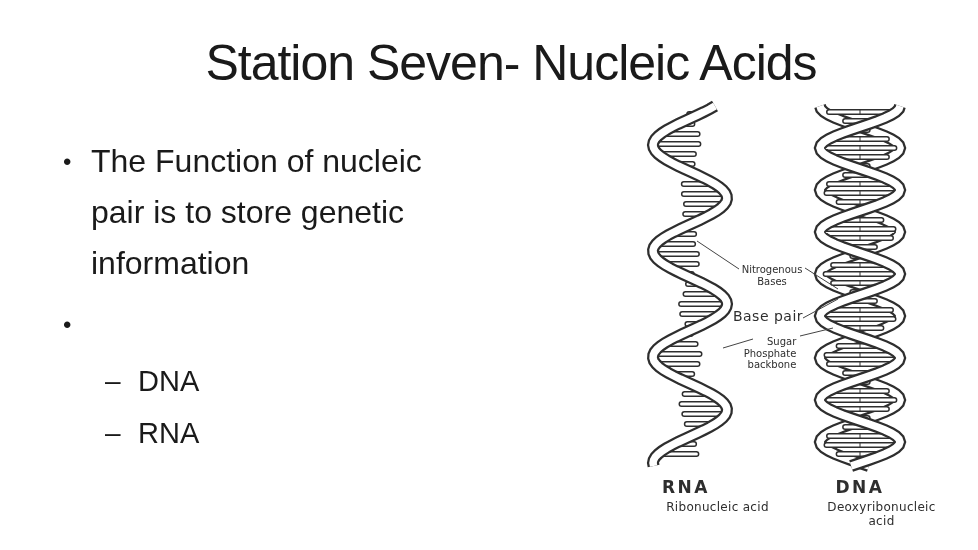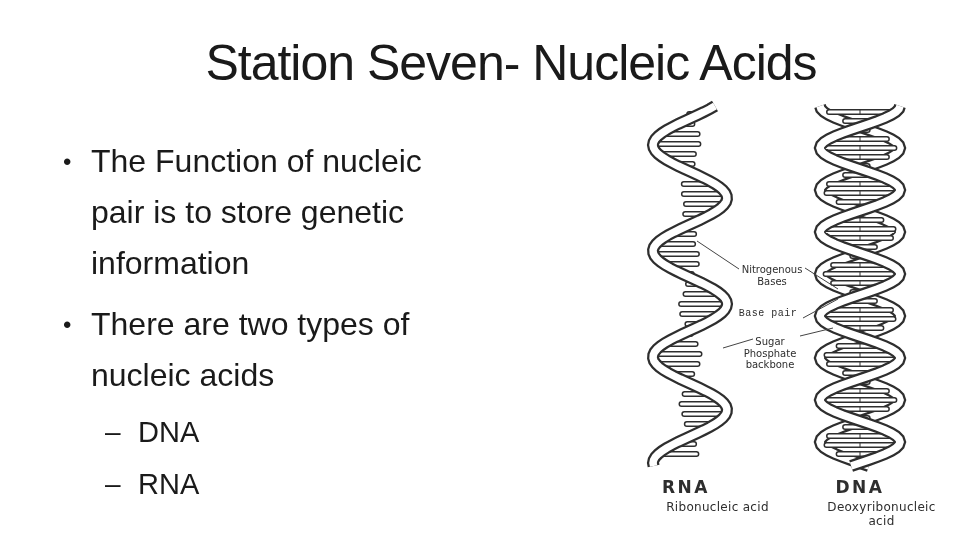--- a/index.html
+++ b/index.html
@@ -24,42 +24,40 @@
   .sub .marker { flex:0 0 33px; font-size:28px; line-height:52px; }
   .sub .text { font-size:29px; line-height:52px; }
   .figure { position:absolute; left:628px; top:96px; width:350px; height:440px; }
   .figure svg { position:absolute; left:0; top:0; }
   .flabel {
     position:absolute; transform:translateX(-50%); text-align:center;
     color:var(--diagram,#2e2e2e); font-family:"DejaVu Sans",sans-serif;
     white-space:pre-line;
   }
   .flabel.small { font-size:10px; line-height:11.5px; }
-  .flabel.mid   { font-size:10px; letter-spacing:.5px;font-family:Liberation Mono, monospace; }
+  .flabel.mid   { font-size:14px; letter-spacing:.5px; }
   .flabel.big   { font-size:17px; font-weight:600; letter-spacing:2.5px; }
   .flabel.cap   { font-size:12px; letter-spacing:.3px;padding-left:43px; }
 </style>
 </head>
 <body>
 
 <div class="slide">
 
   <h1 class="title">Station Seven- Nucleic Acids</h1>
 
   <div class="bullets">
     <div class="bullet">
       <span class="marker">•</span>
       <span class="text">The Function of nucleic
 pair is to store genetic
 information</span>
     </div>
     <div class="bullet second">
       <span class="marker">•</span>
-      <span class="text">There are two types of
-nucleic acids</span>
     </div>
     <div class="sub first">
       <span class="marker">–</span>
       <span class="text">DNA</span>
     </div>
     <div class="sub">
       <span class="marker">–</span>
       <span class="text">RNA</span>
     </div>
   </div>
@@ -76,21 +74,21 @@
         <path d="M263.0,16L201.0,16M246.9,25L217.1,25M224.3,34L239.7,34M205.1,43L258.9,43M197.6,52L266.4,52M205.1,61L258.9,61M224.3,70L239.7,70M246.9,79L217.1,79M263.0,88L201.0,88M265.5,97L198.5,97M253.4,106L210.6,106M210.6,124L253.4,124M198.5,133L265.5,133M201.0,142L263.0,142M217.1,151L246.9,151M239.7,160L224.3,160M258.9,169L205.1,169M266.4,178L197.6,178M258.9,187L205.1,187M239.7,196L224.3,196M217.1,205L246.9,205M201.0,214L263.0,214M198.5,223L265.5,223M210.6,232L253.4,232M253.4,250L210.6,250M265.5,259L198.5,259M263.0,268L201.0,268M246.9,277L217.1,277M224.3,286L239.7,286M205.1,295L258.9,295M197.6,304L266.4,304M205.1,313L258.9,313M224.3,322L239.7,322M246.9,331L217.1,331M263.0,340L201.0,340M265.5,349L198.5,349M253.4,358L210.6,358" fill="none" stroke="#fff" stroke-width="3" stroke-linecap="round"></path>
         <path d="M232,13.5L232,18.5M232,40.5L232,45.5M232,49.5L232,54.5M232,58.5L232,63.5M232,85.5L232,90.5M232,94.5L232,99.5M232,103.5L232,108.5M232,121.5L232,126.5M232,130.5L232,135.5M232,139.5L232,144.5M232,166.5L232,171.5M232,175.5L232,180.5M232,184.5L232,189.5M232,211.5L232,216.5M232,220.5L232,225.5M232,229.5L232,234.5M232,247.5L232,252.5M232,256.5L232,261.5M232,265.5L232,270.5M232,292.5L232,297.5M232,301.5L232,306.5M232,310.5L232,315.5M232,337.5L232,342.5M232,346.5L232,351.5M232,355.5L232,360.5" fill="none" stroke="#2e2e2e" stroke-width="1"></path>
         <path d="M272.0,10L271.0,13L268.0,16L263.3,19L256.9,22L249.4,25L240.9,28L232.0,31L223.1,34L214.6,37L207.1,40L200.7,43L196.0,46L193.0,49L192.0,52L193.0,55L196.0,58L200.7,61L207.1,64L214.6,67L223.1,70L232.0,73L240.9,76L249.4,79L256.9,82L263.3,85L268.0,88L271.0,91L272.0,94L271.0,97L268.0,100L263.3,103L256.9,106L249.4,109L240.9,112L232.0,115L223.1,118L214.6,121L207.1,124L200.7,127L196.0,130L193.0,133L192.0,136L193.0,139L196.0,142L200.7,145L207.1,148L214.6,151L223.1,154L232.0,157L240.9,160L249.4,163L256.9,166L263.3,169L268.0,172L271.0,175L272.0,178L271.0,181L268.0,184L263.3,187L256.9,190L249.4,193L240.9,196L232.0,199L223.1,202L214.6,205L207.1,208L200.7,211L196.0,214L193.0,217L192.0,220L193.0,223L196.0,226L200.7,229L207.1,232L214.6,235L223.1,238L232.0,241L240.9,244L249.4,247L256.9,250L263.3,253L268.0,256L271.0,259L272.0,262L271.0,265L268.0,268L263.3,271L256.9,274L249.4,277L240.9,280L232.0,283L223.1,286L214.6,289L207.1,292L200.7,295L196.0,298L193.0,301L192.0,304L193.0,307L196.0,310L200.7,313L207.1,316L214.6,319L223.1,322L232.0,325L240.9,328L249.4,331L256.9,334L263.3,337L268.0,340L271.0,343L272.0,346L271.0,349L268.0,352L263.3,355L256.9,358L249.4,361L240.9,364L232.0,367L223.1,370" fill="none" stroke="#2e2e2e" stroke-width="12"></path>
         <path d="M272.0,10L271.0,13L268.0,16L263.3,19L256.9,22L249.4,25L240.9,28L232.0,31L223.1,34L214.6,37L207.1,40L200.7,43L196.0,46L193.0,49L192.0,52L193.0,55L196.0,58L200.7,61L207.1,64L214.6,67L223.1,70L232.0,73L240.9,76L249.4,79L256.9,82L263.3,85L268.0,88L271.0,91L272.0,94L271.0,97L268.0,100L263.3,103L256.9,106L249.4,109L240.9,112L232.0,115L223.1,118L214.6,121L207.1,124L200.7,127L196.0,130L193.0,133L192.0,136L193.0,139L196.0,142L200.7,145L207.1,148L214.6,151L223.1,154L232.0,157L240.9,160L249.4,163L256.9,166L263.3,169L268.0,172L271.0,175L272.0,178L271.0,181L268.0,184L263.3,187L256.9,190L249.4,193L240.9,196L232.0,199L223.1,202L214.6,205L207.1,208L200.7,211L196.0,214L193.0,217L192.0,220L193.0,223L196.0,226L200.7,229L207.1,232L214.6,235L223.1,238L232.0,241L240.9,244L249.4,247L256.9,250L263.3,253L268.0,256L271.0,259L272.0,262L271.0,265L268.0,268L263.3,271L256.9,274L249.4,277L240.9,280L232.0,283L223.1,286L214.6,289L207.1,292L200.7,295L196.0,298L193.0,301L192.0,304L193.0,307L196.0,310L200.7,313L207.1,316L214.6,319L223.1,322L232.0,325L240.9,328L249.4,331L256.9,334L263.3,337L268.0,340L271.0,343L272.0,346L271.0,349L268.0,352L263.3,355L256.9,358L249.4,361L240.9,364L232.0,367L223.1,370" fill="none" stroke="#fff" stroke-width="7.5"></path>
         <path d="M111,173L69,145M177,172L210,193M175,222L210,203M125,243L95,252M172,240L205,232" fill="none" stroke="#444" stroke-width="1"></path>
       </svg>
 
     <div class="flabel small" style="left:144px; top:168px;">Nitrogenous
 Bases</div>
     <div class="flabel mid" style="left:140px; top:212px;">Base pair</div>
-    <div class="flabel small" style="left:142px; top:240px;">Sugar
+    <div class="flabel small" style="left:142px; top:240px;text-align:right;">Sugar
 Phosphate
 backbone</div>
 
     <div class="flabel big" style="left:58px; top:381px;">RNA</div>
     <div class="flabel cap" style="left:68px; top:404px;">Ribonucleic acid</div>
     <div class="flabel big" style="left:232px; top:381px;">DNA</div>
     <div class="flabel cap" style="left:232px; top:404px;text-align:center;">Deoxyribonucleic acid</div>
   </div>
 
 </div>

